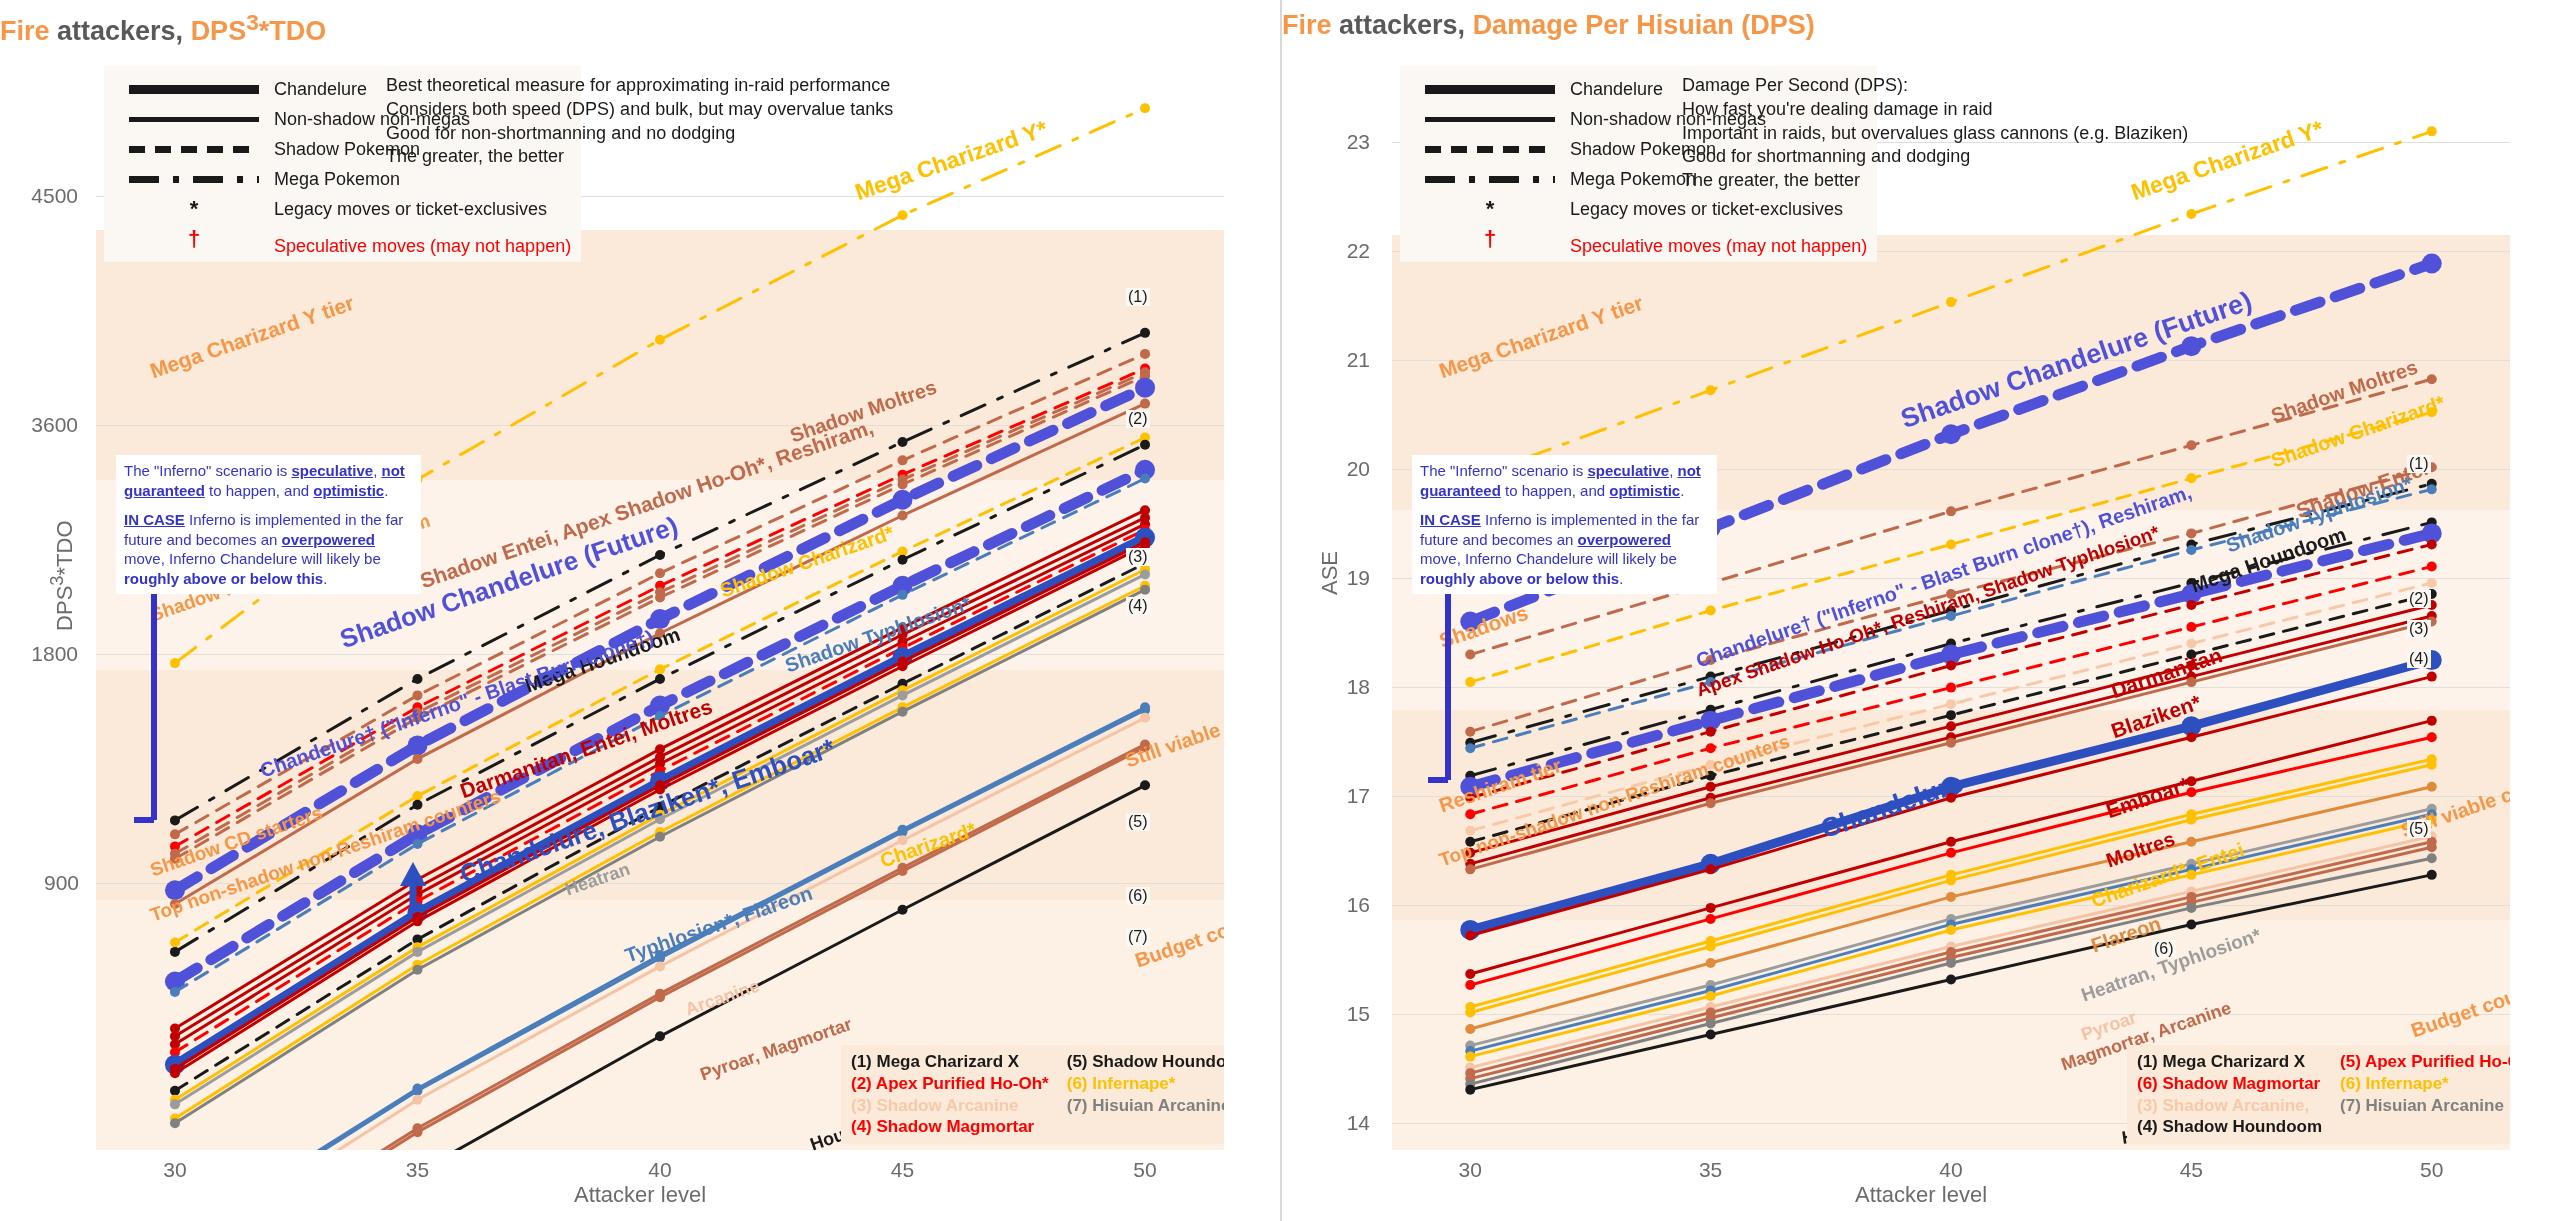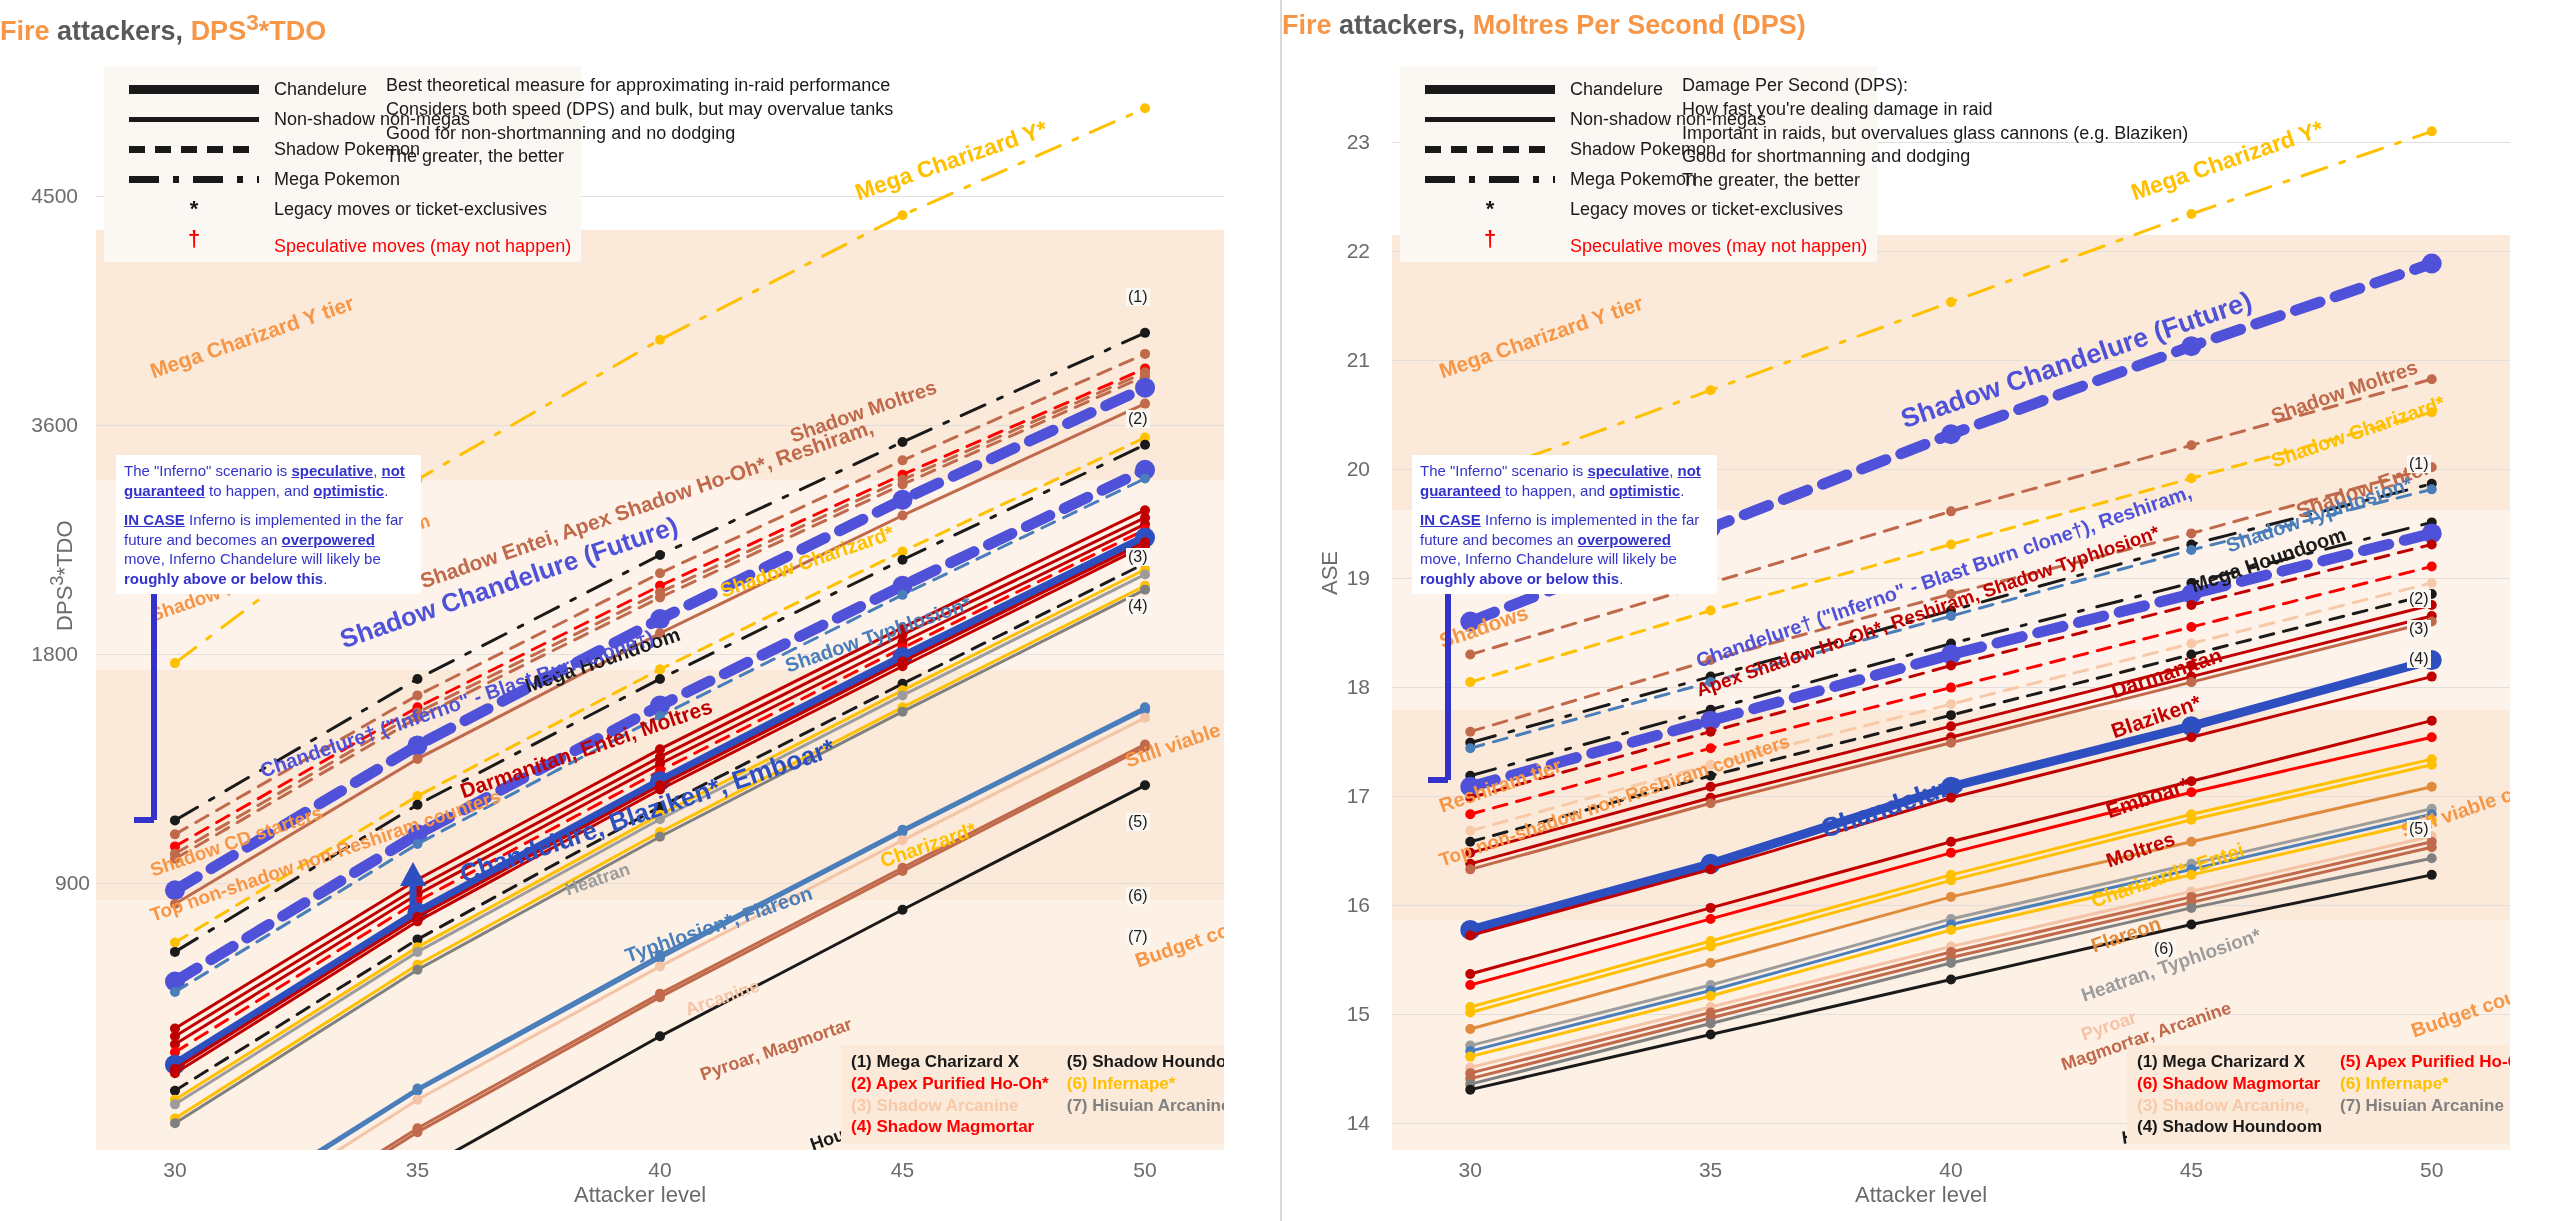--- a/index.html
+++ b/index.html
@@ -123,21 +123,21 @@
     </div>
 
     <div class="ylabel" style="left:-28px; top:560px; width:180px; text-align:center; transform:rotate(-90deg);">
       <span>DPS</span><sup>3</sup><span>*TDO</span>
     </div>
 
     <div id="left-yticks">
         <div class="ytick" style="top: 196.25px; left: 0px;">4500</div>
         <div class="ytick" style="top: 425.15px; left: 0px;">3600</div>
         <div class="ytick" style="top: 654.05px; left: 0px;">1800</div>
-        <div class="ytick" style="top: 882.95px; left: 12px; padding-left: 8px;">900</div>
+        <div class="ytick" style="top: 882.95px; left: 1px; padding-left: 8px;">900</div>
       </div>
 
     <div class="plot" id="left-plot">
 
       <div class="band" style="top:0px;height:170px;background:#FFFFFF;"></div>
       <div class="band" style="top:170px;height:250px;"></div>
       <div class="band" style="top:420px;height:190px;background:#FDF3EA;"></div>
       <div class="band" style="top:610px;height:230px;"></div>
       <div class="band" style="top:840px;height:250px;background:#FDF0E4;"></div>
 
@@ -448,21 +448,21 @@
         <div class="xtick" style="left: 417.48px; top: 1158px;">35</div>
         <div class="xtick" style="left: 660px; top: 1158px;">40</div>
         <div class="xtick" style="left: 902.52px; top: 1158px;">45</div>
         <div class="xtick" style="left: 1145.04px; top: 1158px;">50</div>
       </div>
     <div class="xlabel" style="left:0; top:1182px;">Attacker level</div>
   </div>
 
   <div class="panel right">
     <div class="chart-title">
-      <span class="accent">Fire</span><span> attackers, </span><span class="accent">Moltres Per Second (DPS)</span>
+      <span class="accent">Fire</span><span> attackers, </span><span class="accent">Damage Per Hisuian (DPS)</span>
     </div>
 
     <div class="ylabel" style="left:-42px; top:560px; width:180px; text-align:center; transform:rotate(-90deg);">ASE</div>
 
     <div id="right-yticks">
         <div class="ytick" style="top: 141.75px; left: 10px;">23</div>
         <div class="ytick" style="top: 250.75px; left: 10px;">22</div>
         <div class="ytick" style="top: 359.75px; left: 10px;">21</div>
         <div class="ytick" style="top: 468.75px; left: 10px;">20</div>
         <div class="ytick" style="top: 577.75px; left: 10px;">19</div>

